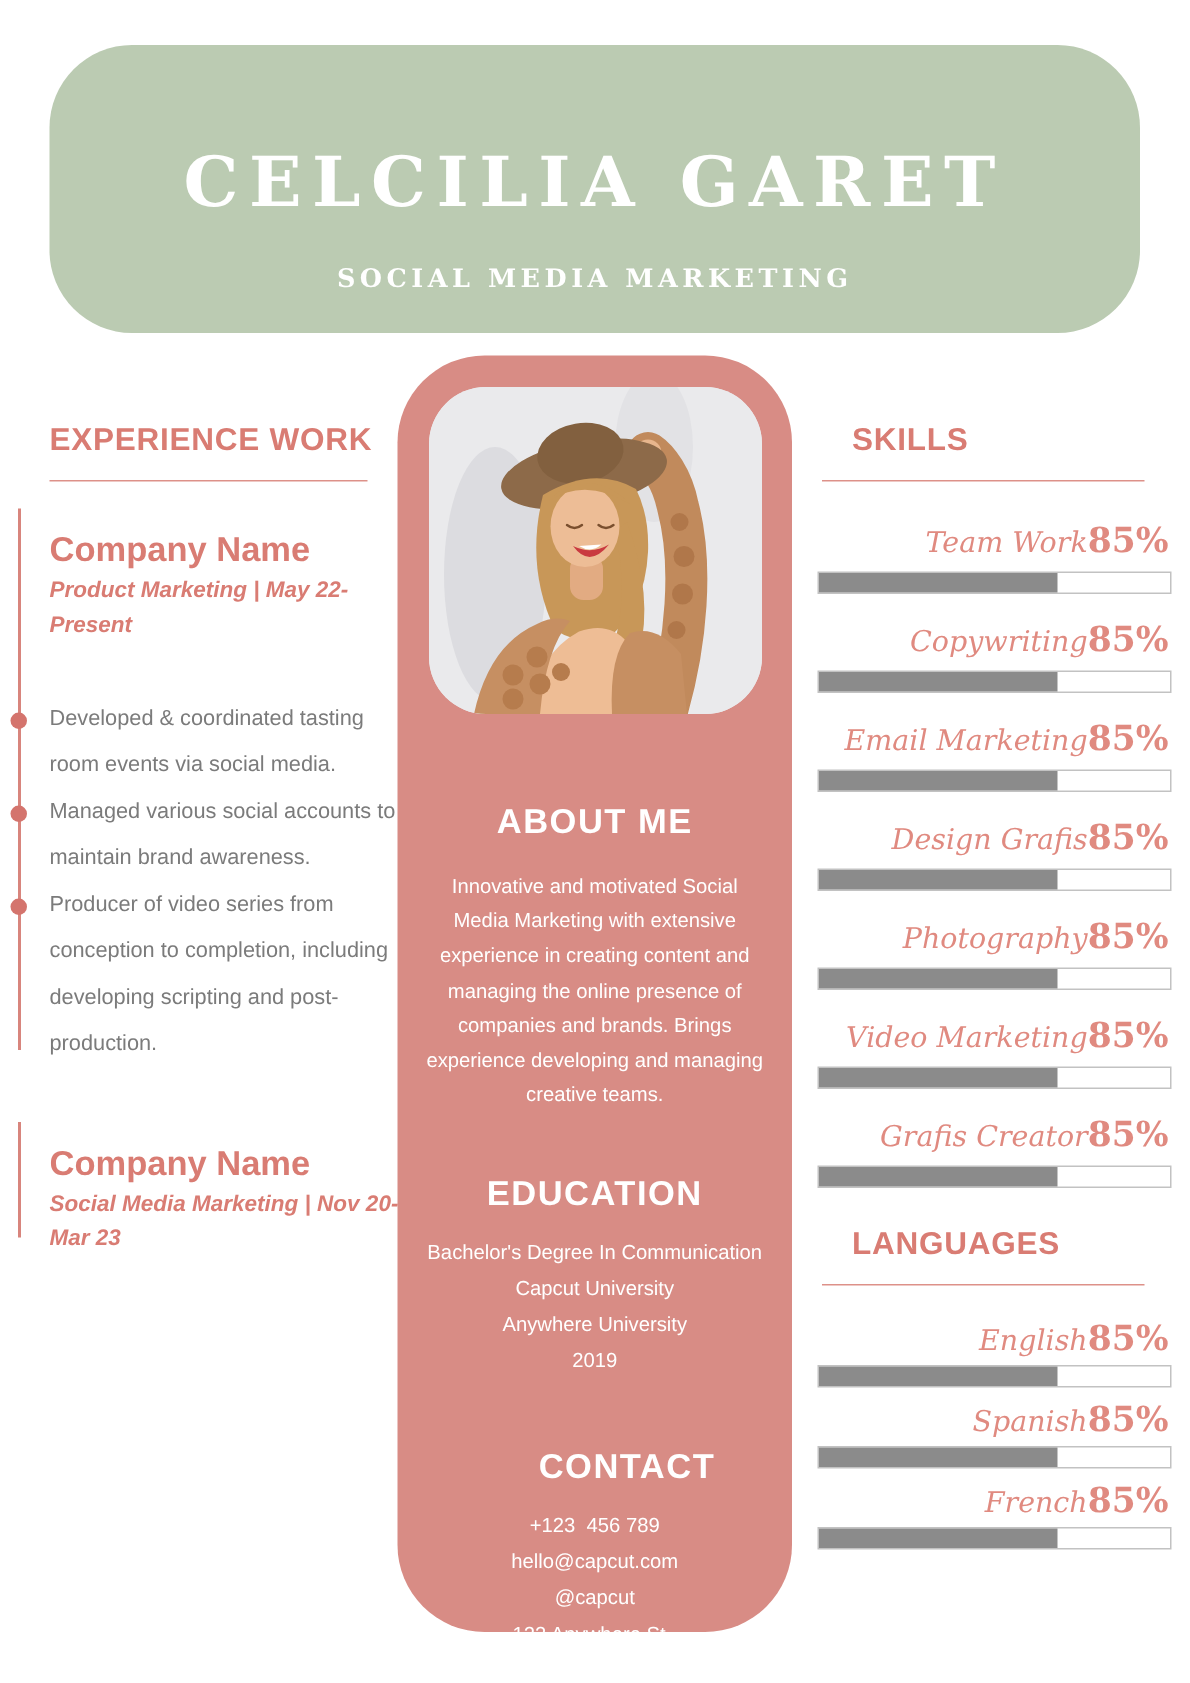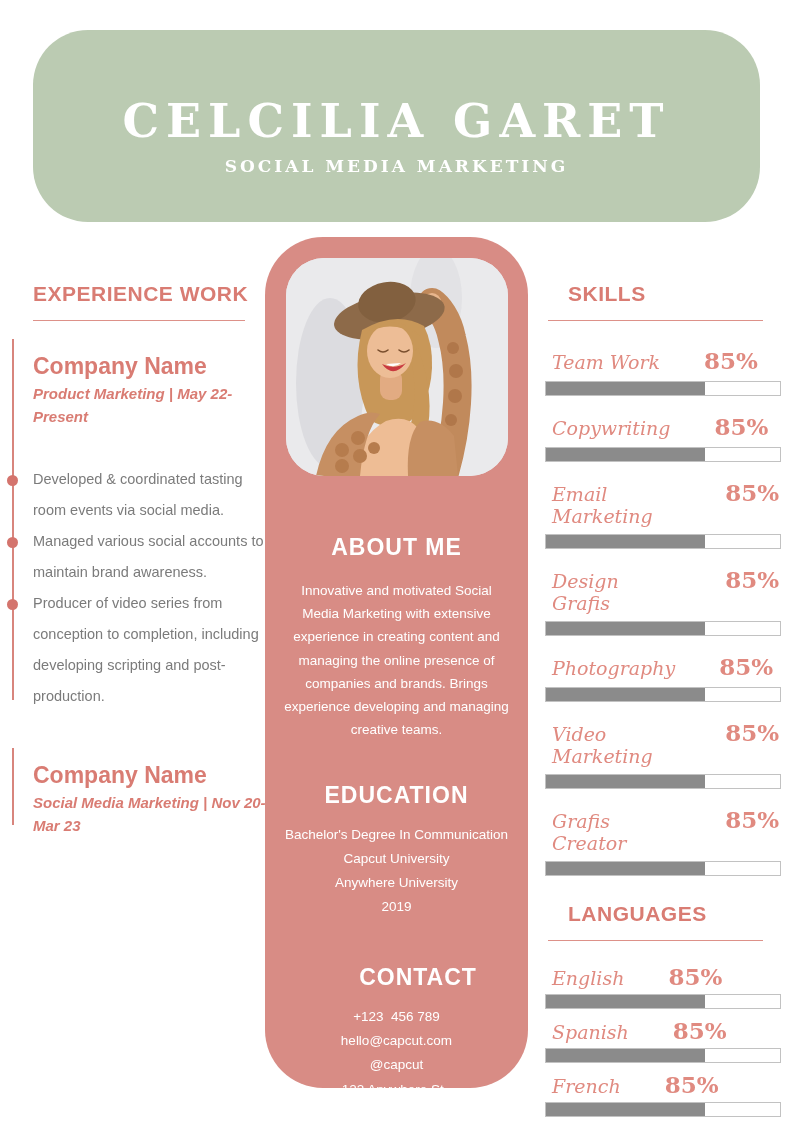--- a/index.html
+++ b/index.html
@@ -8,21 +8,21 @@
   }
   *{margin:0;padding:0;box-sizing:border-box;}
   html,body{background:#fff;}
   .page{position:relative;width:793px;height:1122px;background:#fff;overflow:hidden;
         font-family:"Liberation Sans",sans-serif;}
   
   .banner{position:absolute;left:33px;top:30px;width:727px;height:192px;
           background:var(--header_bg,#bbcbb2);border-radius:55px;text-align:center;color:#fff;}
   .banner h1{margin-top:64px;font-family:"DejaVu Serif","Liberation Serif",serif;
              font-weight:bold;font-size:46px;letter-spacing:7px;}
-  .banner .sub{margin-top:8px;font-family:"DejaVu Serif","Liberation Serif",serif;
+  .banner .sub{margin-top:28px;font-family:"DejaVu Serif","Liberation Serif",serif;
                font-weight:bold;font-size:17px;letter-spacing:3px;}
   
   h2.sec{color:var(--accent,#d97c73);font-size:21px;font-weight:bold;letter-spacing:.5px;}
   .rule{height:0;border-top:1.5px solid #dd9189;margin-top:14px;}
   
   .left{position:absolute;left:33px;top:282px;width:233px;}
   .left .rule{width:212px;}
   .entry{position:relative;margin-top:32px;}
   .entry.second{margin-top:50px;}
   .entry h3{color:var(--accent,#d97c73);font-size:23px;font-weight:bold;}
@@ -44,22 +44,22 @@
   .panel .ptext{margin-top:18px;padding:0 17px;font-size:13.5px;line-height:1.72;}
   .panel .edu-title{margin-top:40px;}
   .panel .lines{margin-top:14px;padding:0 8px;font-size:13.5px;line-height:1.8;white-space:pre-wrap;}
   .panel .contact-title{margin-top:44px;margin-left:43px;}
   
   .right{position:absolute;left:545px;top:282px;width:236px;}
   .right h2.sec{margin-left:23px;}
   .right .rule{margin-left:3px;width:215px;}
   .meters{margin-top:26px;}
   .meter{margin-bottom:17px;}
-  .meter-row{display:flex;justify-content:flex-start;align-items:baseline;
-             padding-left:7px;padding-right:2px;gap:44px;}
+  .meter-row{display:flex;justify-content:flex-end;align-items:baseline;
+             padding-left:7px;padding-right:2px;}
   .mlabel{font-family:"DejaVu Serif","Liberation Serif",serif;font-style:italic;
           font-size:19px;color:#e08a80;}
   .mpct{font-family:"DejaVu Serif","Liberation Serif",serif;font-size:23px;color:#e08a80;font-weight:bold;}
   .bar{margin-top:7px;height:15px;background:#fff;border:1px solid var(--bar_border,#c2c2c2);}
   .fill{height:100%;background:var(--bar_fill,#8b8b8b);width:68%;}
   .lang-title{margin-top:26px;}
   .meters.langs{margin-top:22px;}
   .langs .meter{margin-bottom:8px;}
   .langs .bar{margin-top:4px;}
 </style>

